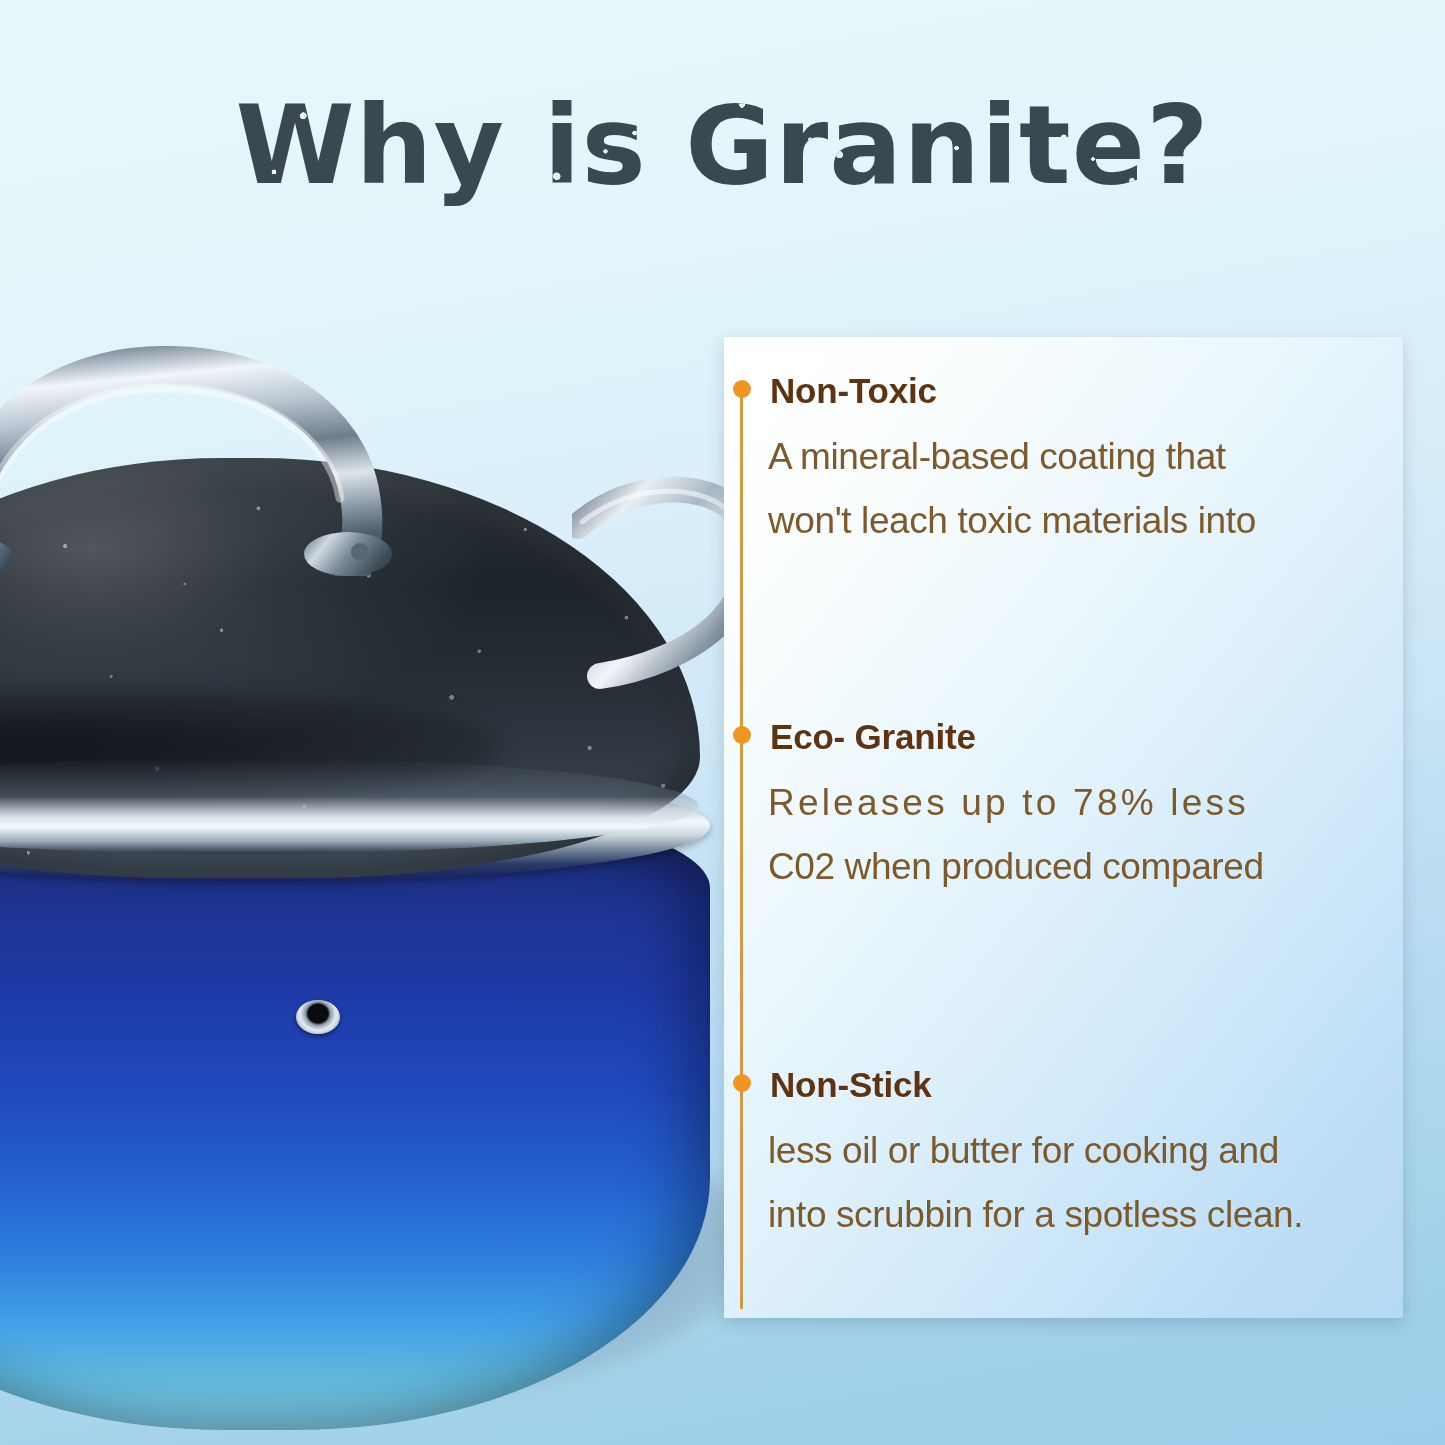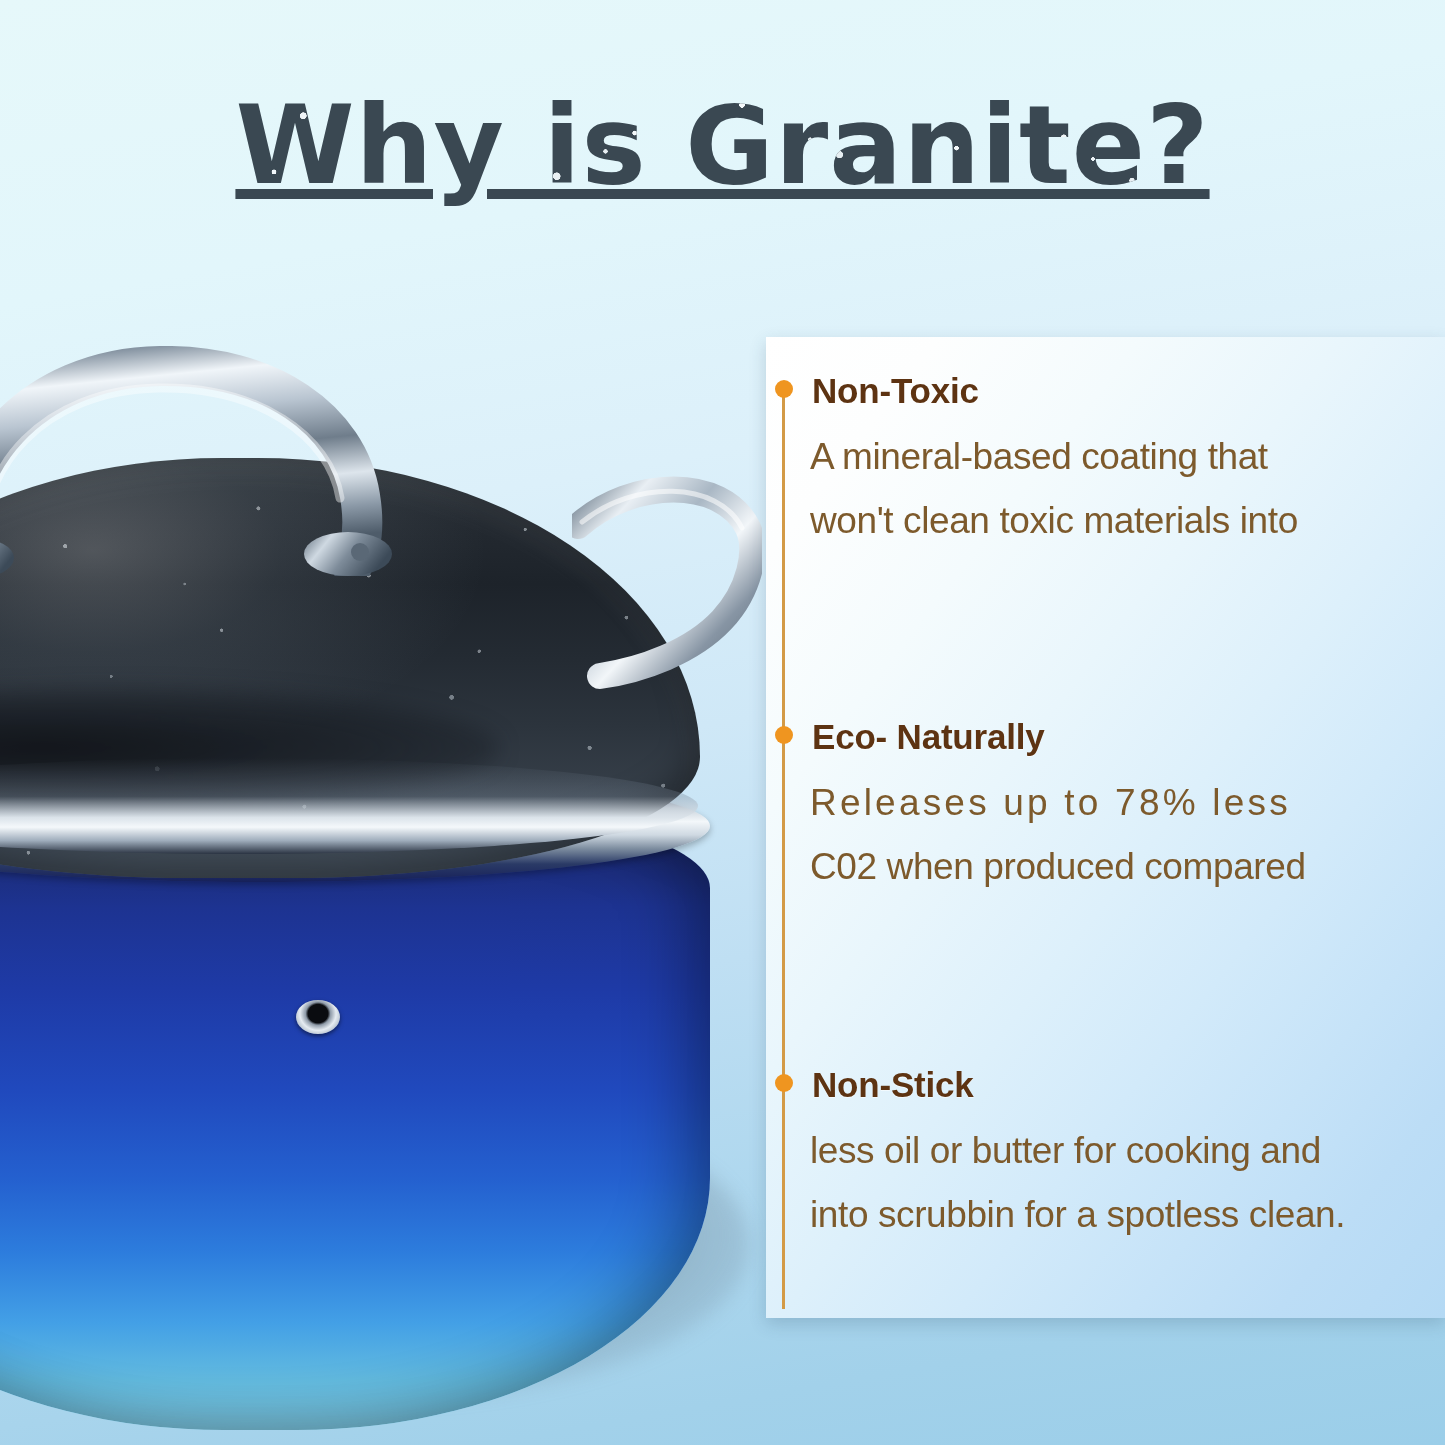--- a/index.html
+++ b/index.html
@@ -37,21 +37,20 @@
     display: inline-block;
     position: relative;
     font-family: "DejaVu Sans", sans-serif;
     font-size: 108px;
     font-weight: bold;
     letter-spacing: 1px;
     line-height: 1.0;
     color: #3a4852;
     -webkit-background-clip: text;
     background-clip: text;
-    text-decoration: underline;
   }
   
   #title-speckle {
     position: absolute;
     left: 0; top: 0; right: 0; bottom: 0;
     pointer-events: none;
     mix-blend-mode: screen;
     background-image:
       radial-gradient(circle at 7% 22%, #e9eef1 0 3.2px, transparent 3.6px),
       radial-gradient(circle at 17% 63%, #dfe6ea 0 2.4px, transparent 2.8px),
@@ -278,21 +277,21 @@
         #e6ecf2 58%,
         #b4c0cc 76%,
         #6e7c8c 100%);
     box-shadow: 0 2px 4px rgba(0,0,0,0.5);
     z-index: 15;
   }
 
   
   #feature-panel {
     position: absolute;
-    left: 766px;
+    left: 724px;
     top: 337px;
     width: 679px;
     height: 981px;
     z-index: 30;
     background: linear-gradient(128deg,
         #ffffff 0%,
         #fdfefe 12%,
         #f4fbfd 26%,
         #e9f6fc 40%,
         #ddf0fb 54%,
@@ -423,27 +422,27 @@
   </div>
 
   <div id="feature-panel">
     <div id="timeline-line"></div>
 
     <div class="feature" style="top:36px">
       <div class="feature-dot"></div>
       <div class="feature-heading">Non-Toxic</div>
       <div class="feature-body">
         <span class="ln">A mineral-based coating that</span>
-        <span class="ln">won't clean toxic materials into</span>
+        <span class="ln">won't leach toxic materials into</span>
       </div>
     </div>
 
     <div class="feature" style="top:382px">
       <div class="feature-dot"></div>
-      <div class="feature-heading">Eco- Naturally</div>
+      <div class="feature-heading">Eco- Granite</div>
       <div class="feature-body">
         <span class="ln ln-wide">Releases up to 78% less</span>
         <span class="ln">C02 when produced compared</span>
       </div>
     </div>
 
     <div class="feature" style="top:730px">
       <div class="feature-dot"></div>
       <div class="feature-heading">Non-Stick</div>
       <div class="feature-body">

